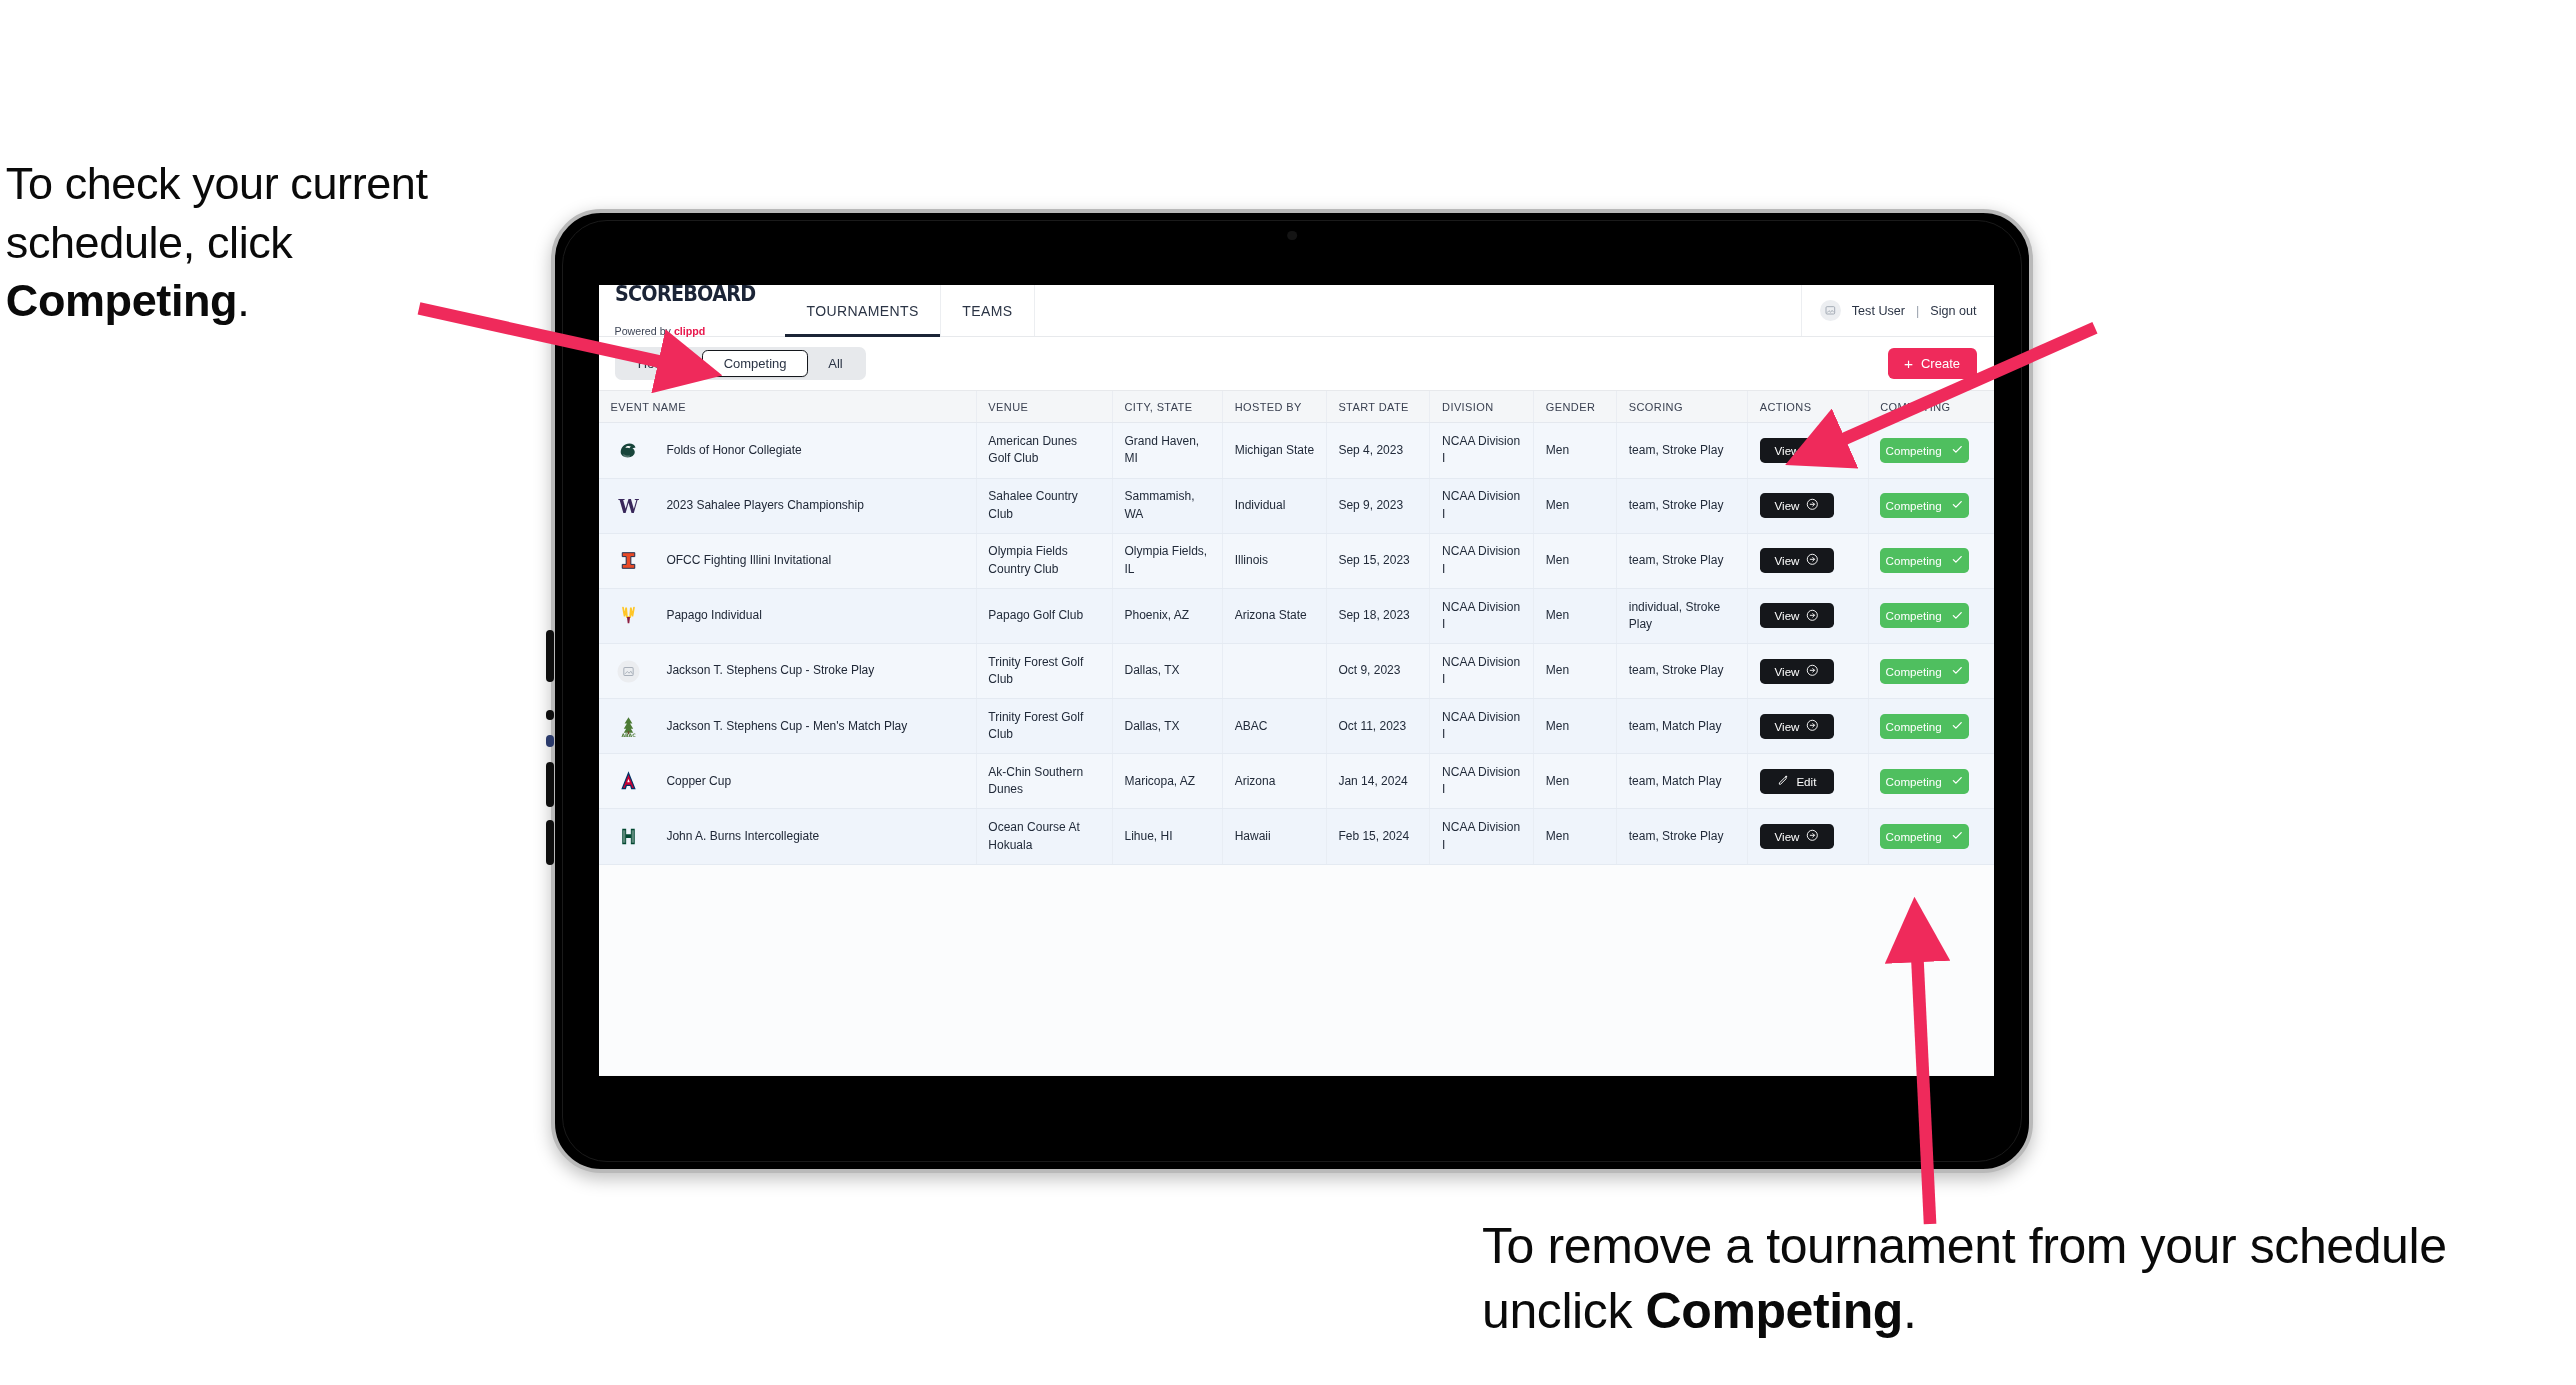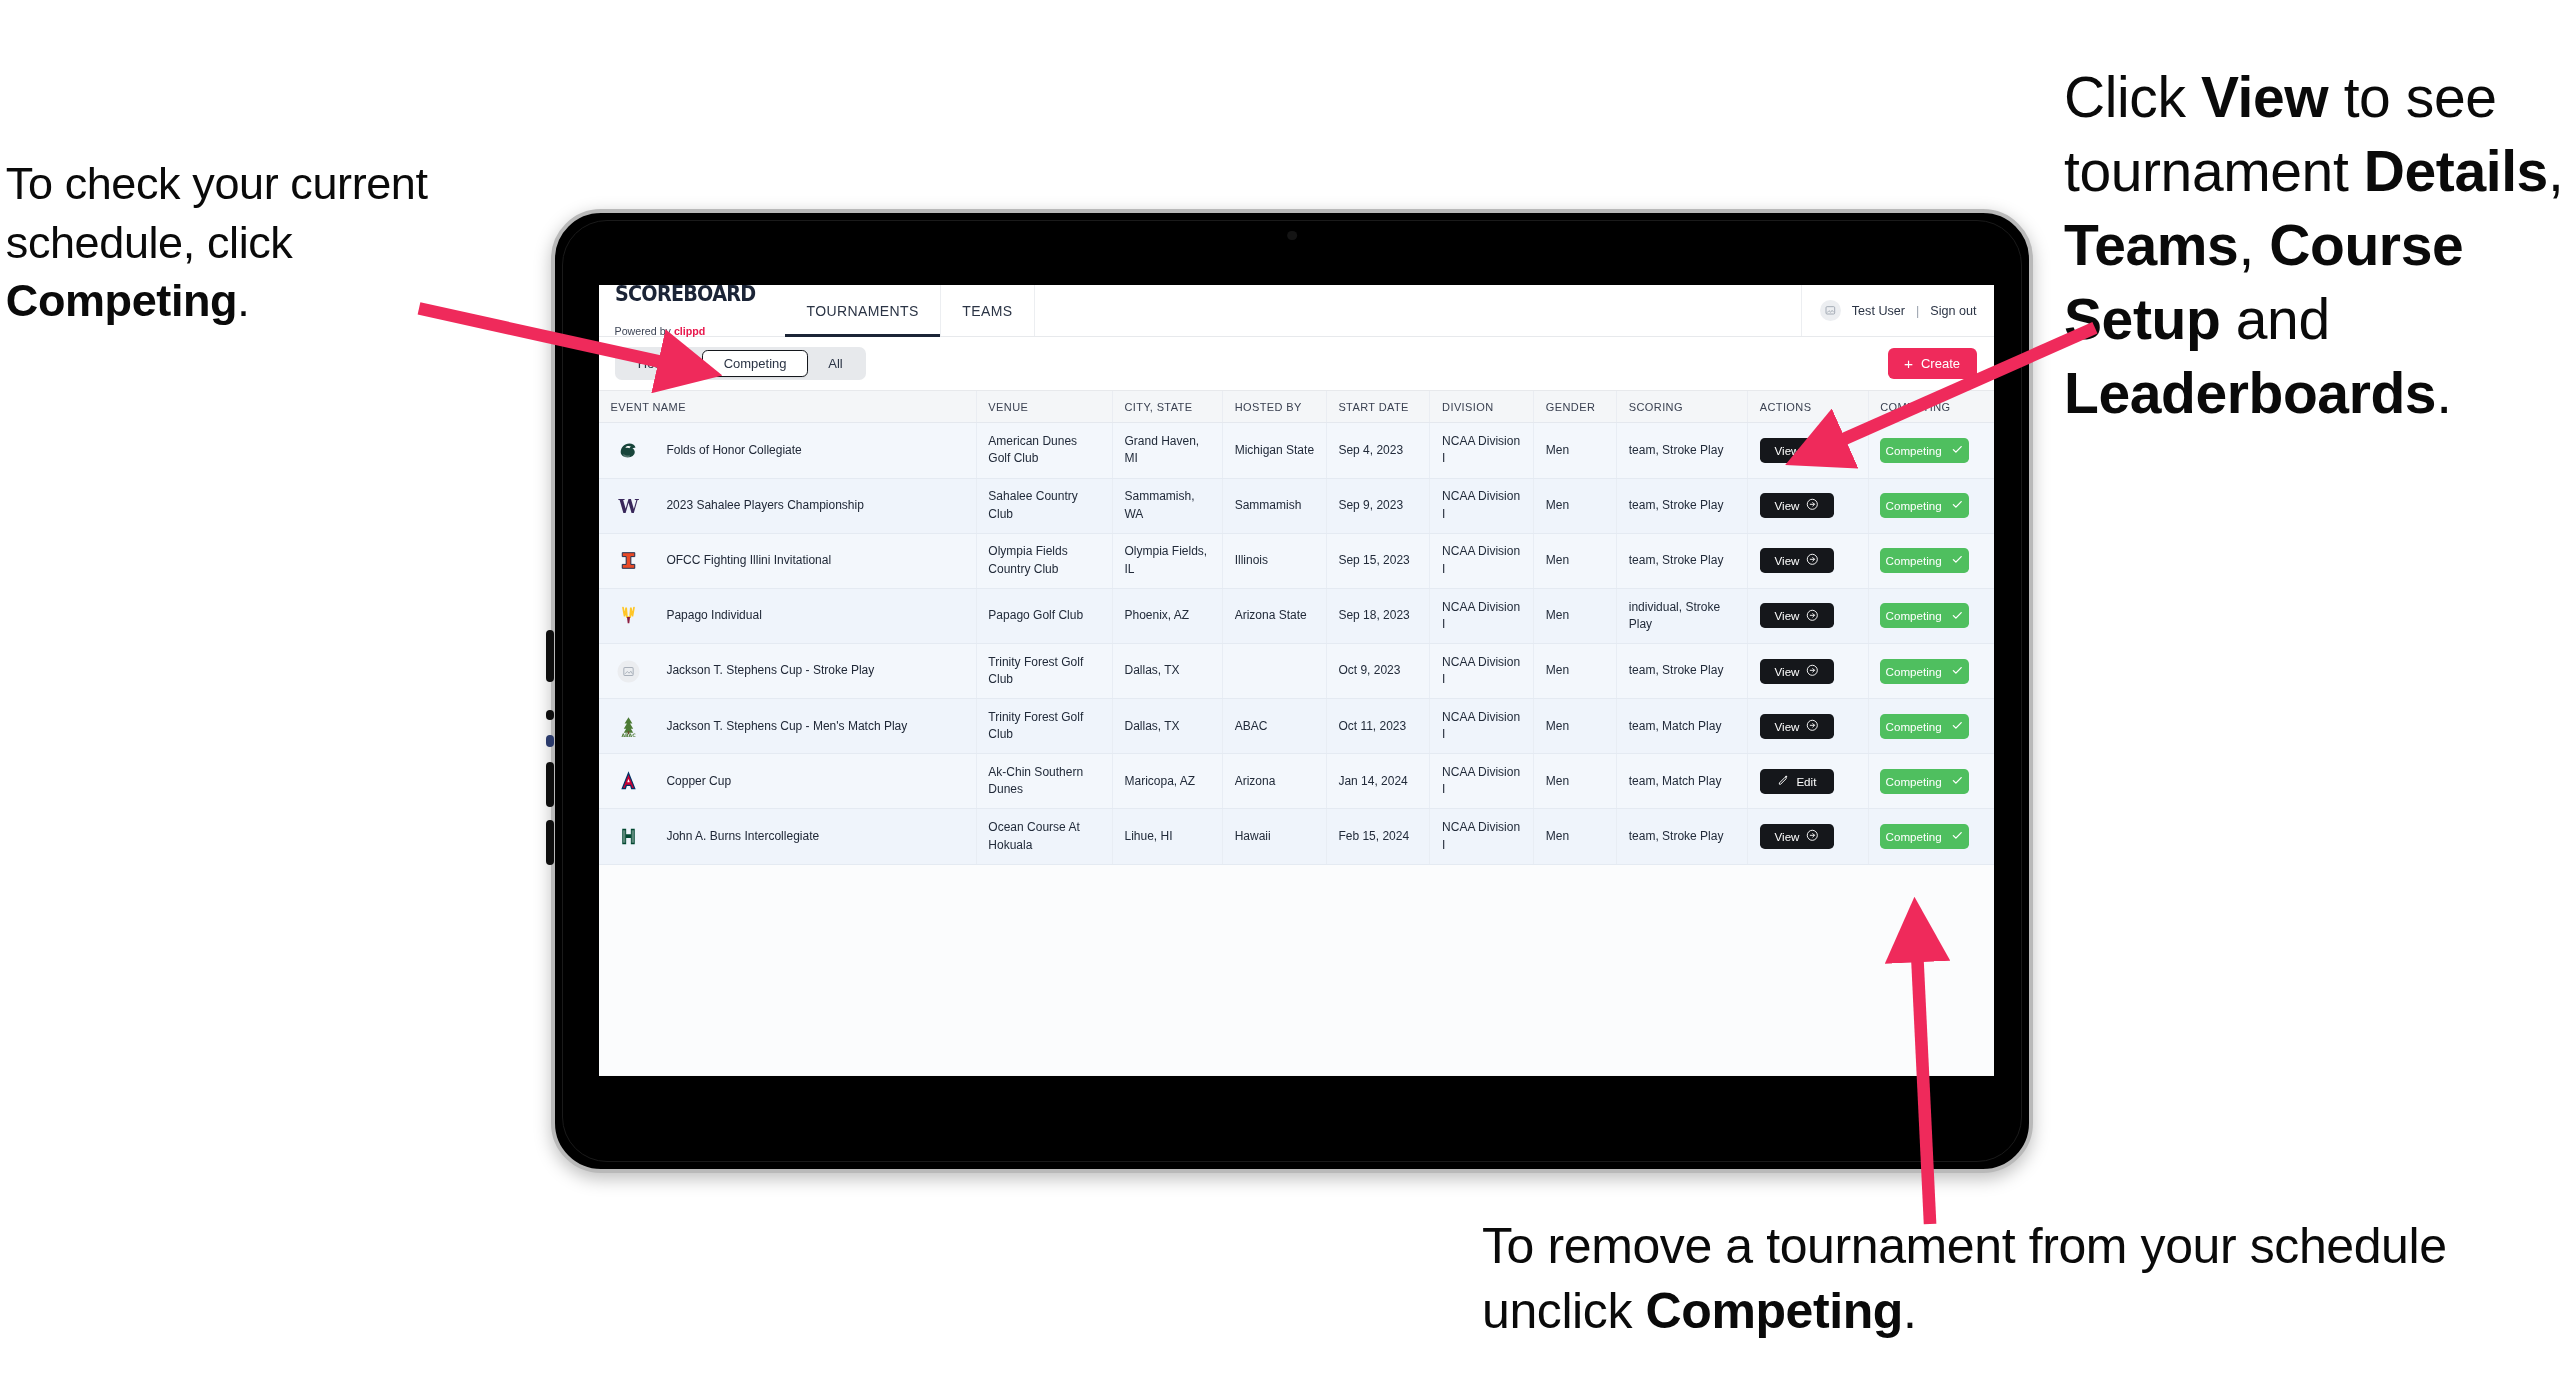--- a/index.html
+++ b/index.html
@@ -172,23 +172,20 @@
 </style>
 </head>
 <body>
 
 <div id="stage">
 
   <div class="annot" id="annot-left">
     <span>To check your current schedule, click </span><b>Competing</b><span>.</span>
   </div>
 
-  <div class="annot" id="annot-right">
-    <span>Click </span><b>View</b><span> to see tournament </span><b>Details</b><span>, </span><b>Teams</b><span>, </span><b>Course Setup</b><span> and </span><b>Leaderboards</b><span>.</span>
-  </div>
 
   <div class="annot" id="annot-bottom">
     <span>To remove a tournament from your schedule unclick </span><b>Competing</b><span>.</span>
   </div>
 
   <div id="device">
     <div id="device-inner-ring"></div>
     <div id="camera"></div>
     <div class="side-btn" id="sb1"></div>
     <div class="side-btn" id="sb2"></div>
@@ -311,21 +308,21 @@
                     <span class="logo">
                       <svg viewBox="0 0 32 32" style="font-size:12.5px">
                         <text x="16" y="25" text-anchor="middle" font-family="DejaVu Serif, serif" font-weight="700" font-size="23" fill="#39275b">W</text>
                       </svg>
                     </span>
                     <span class="ev-name">2023 Sahalee Players Championship</span>
                   </div>
                 </td>
                 <td>Sahalee Country Club</td>
                 <td>Sammamish, WA</td>
-                <td>Sammamish</td>
+                <td>Individual</td>
                 <td>Sep 9, 2023</td>
                 <td>NCAA Division I</td>
                 <td>Men</td>
                 <td>team, Stroke Play</td>
                 <td class="actions-cell"><button class="btn-view">
                     <span>View</span>
                     <span><svg viewBox="0 0 16 16">
                         <circle cx="8" cy="8" r="6.4" fill="none" stroke="#fff" stroke-width="1.2"></circle>
                         <path d="M5.4 8h5.2M8.6 5.8L10.8 8 8.6 10.2" fill="none" stroke="#fff" stroke-width="1.2" stroke-linecap="round" stroke-linejoin="round"></path>
                       </svg></span>

